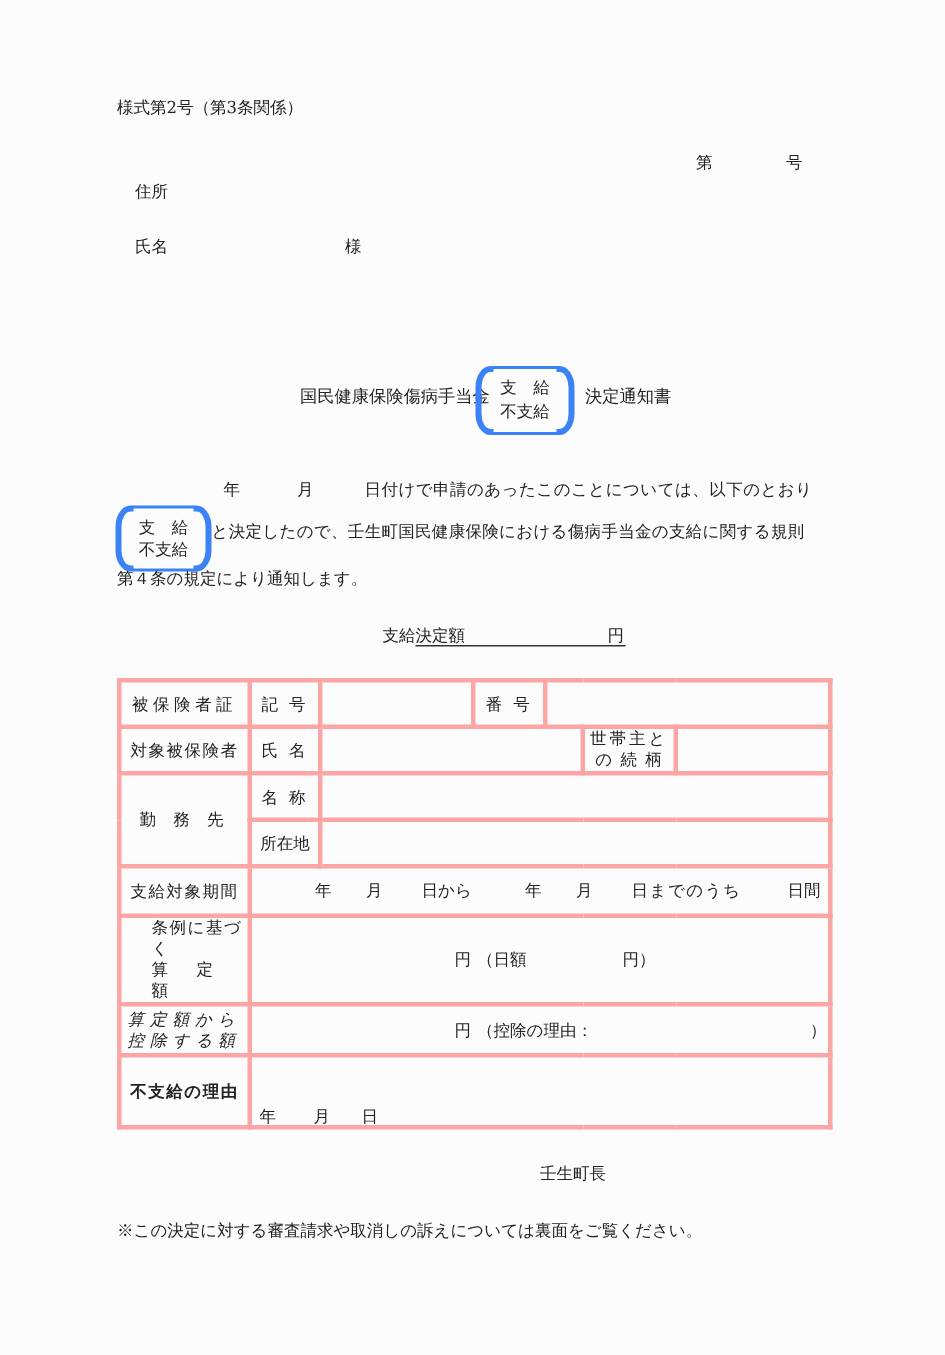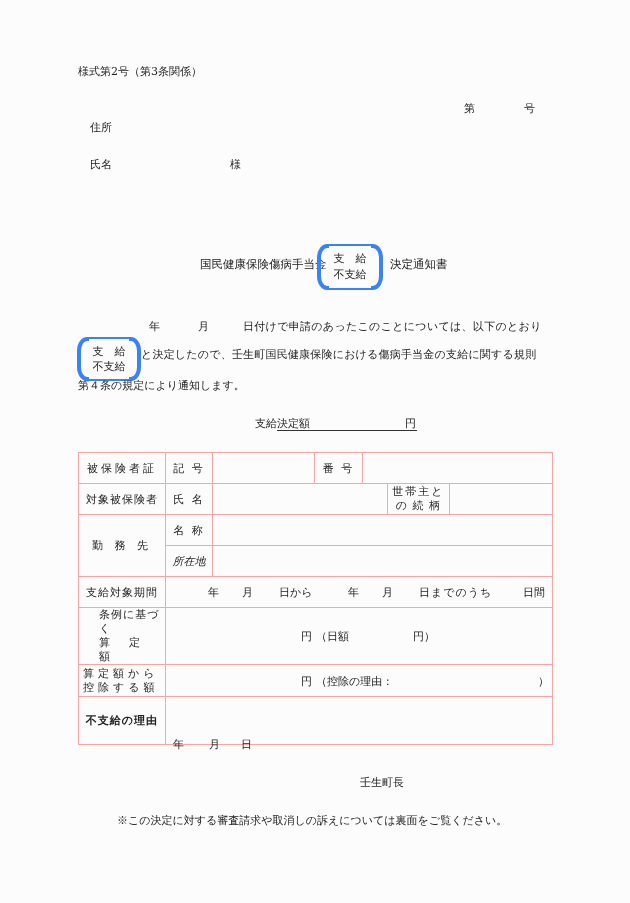--- a/index.html
+++ b/index.html
@@ -15,21 +15,21 @@
       position: absolute; left: 8px; right: 8px; height: 3px; background: #fcfcfc;
     }
     .brace .mask-t { top: -2px; }
     .brace .mask-b { bottom: -2px; }
     .brace .ln { position: absolute; left: 0; right: 0; text-align: center; font-size: 11px; line-height: 1; }
     .underline { position: absolute; border-bottom: 1px solid #333; }
     table.form {
       position: absolute; left: 78px; top: 452px; width: 474px; border-collapse: collapse;
       table-layout: fixed; font-size: 11px;
     }
-    table.form td { border: 1px solid #fca5a5; padding: 0; vertical-align: middle; }
+    table.form td { border: 3px solid #fca5a5; padding: 0; vertical-align: middle; }
     .lbl { text-align: center; letter-spacing: 2px; }
     .cellflex { position: relative; height: 100%; }
     .in { position: absolute; top: 50%; transform: translateY(-50%); white-space: nowrap; }
   </style>
 </head>
 <body>
 
 <div class="abs" style="left:78px;top:66px;">様式第2号（第3条関係）</div>
 <div class="abs" style="left:464px;top:103px;">第</div>
 <div class="abs" style="left:524px;top:103px;">号</div>
@@ -88,21 +88,21 @@
       <div style="letter-spacing:2px;">世帯主と</div>
       <div style="letter-spacing:1px;">の 続 柄</div>
     </td>
     <td></td>
   </tr>
   <tr style="height:31px;">
     <td rowspan="2" class="lbl" style="letter-spacing:4px;">勤 務 先</td>
     <td class="lbl">名 称</td>
     <td colspan="5"></td>
   </tr>
-  <tr style="height:31px;font-style:italic;">
+  <tr style="height:31px;">
     <td class="lbl" style="letter-spacing:0;">所在地</td>
     <td colspan="5"></td>
   </tr>
   <tr style="height:30px;margin-left:48px;">
     <td class="lbl" style="letter-spacing:1px;">支給対象期間</td>
     <td colspan="6">
       <div class="cellflex" style="height:30px;">
         <span class="in" style="left:42px;">年</span>
         <span class="in" style="left:76px;">月</span>
         <span class="in" style="left:113px;">日から</span>
@@ -120,21 +120,21 @@
     </td>
     <td colspan="6">
       <div class="cellflex" style="height:31px;">
         <span class="in" style="left:135px;">円</span>
         <span class="in" style="left:150px;">（日額</span>
         <span class="in" style="left:247px;">円）</span>
       </div>
     </td>
   </tr>
   <tr style="height:31px;">
-    <td style="padding-left:4px;line-height:14px;">
+    <td style="padding-left:4px;line-height:14px;font-style:italic;">
       <div style="letter-spacing:4px;">算定額から</div>
       <div style="letter-spacing:4px;">控除する額</div>
     </td>
     <td colspan="6">
       <div class="cellflex" style="height:31px;">
         <span class="in" style="left:135px;">円</span>
         <span class="in" style="left:150px;">（控除の理由：</span>
         <span class="in" style="left:372px;">）</span>
       </div>
     </td>
@@ -143,13 +143,13 @@
     <td class="lbl" style="letter-spacing:1px;font-weight:bold;">不支給の理由</td>
     <td colspan="6"></td>
   </tr>
 </tbody>
   </table>
 
 <div class="abs" style="left:173px;top:739px;">年</div>
 <div class="abs" style="left:209px;top:739px;">月</div>
 <div class="abs" style="left:241px;top:739px;">日</div>
 <div class="abs" style="left:360px;top:757px;margin-top:20px;">壬生町長</div>
-<div class="abs" style="left:78px;top:815px;margin-left:39px;">※この決定に対する審査請求や取消しの訴えについては裏面をご覧ください。</div>
+<div class="abs" style="left:78px;top:815px;">※この決定に対する審査請求や取消しの訴えについては裏面をご覧ください。</div>
 
 </body></html>

